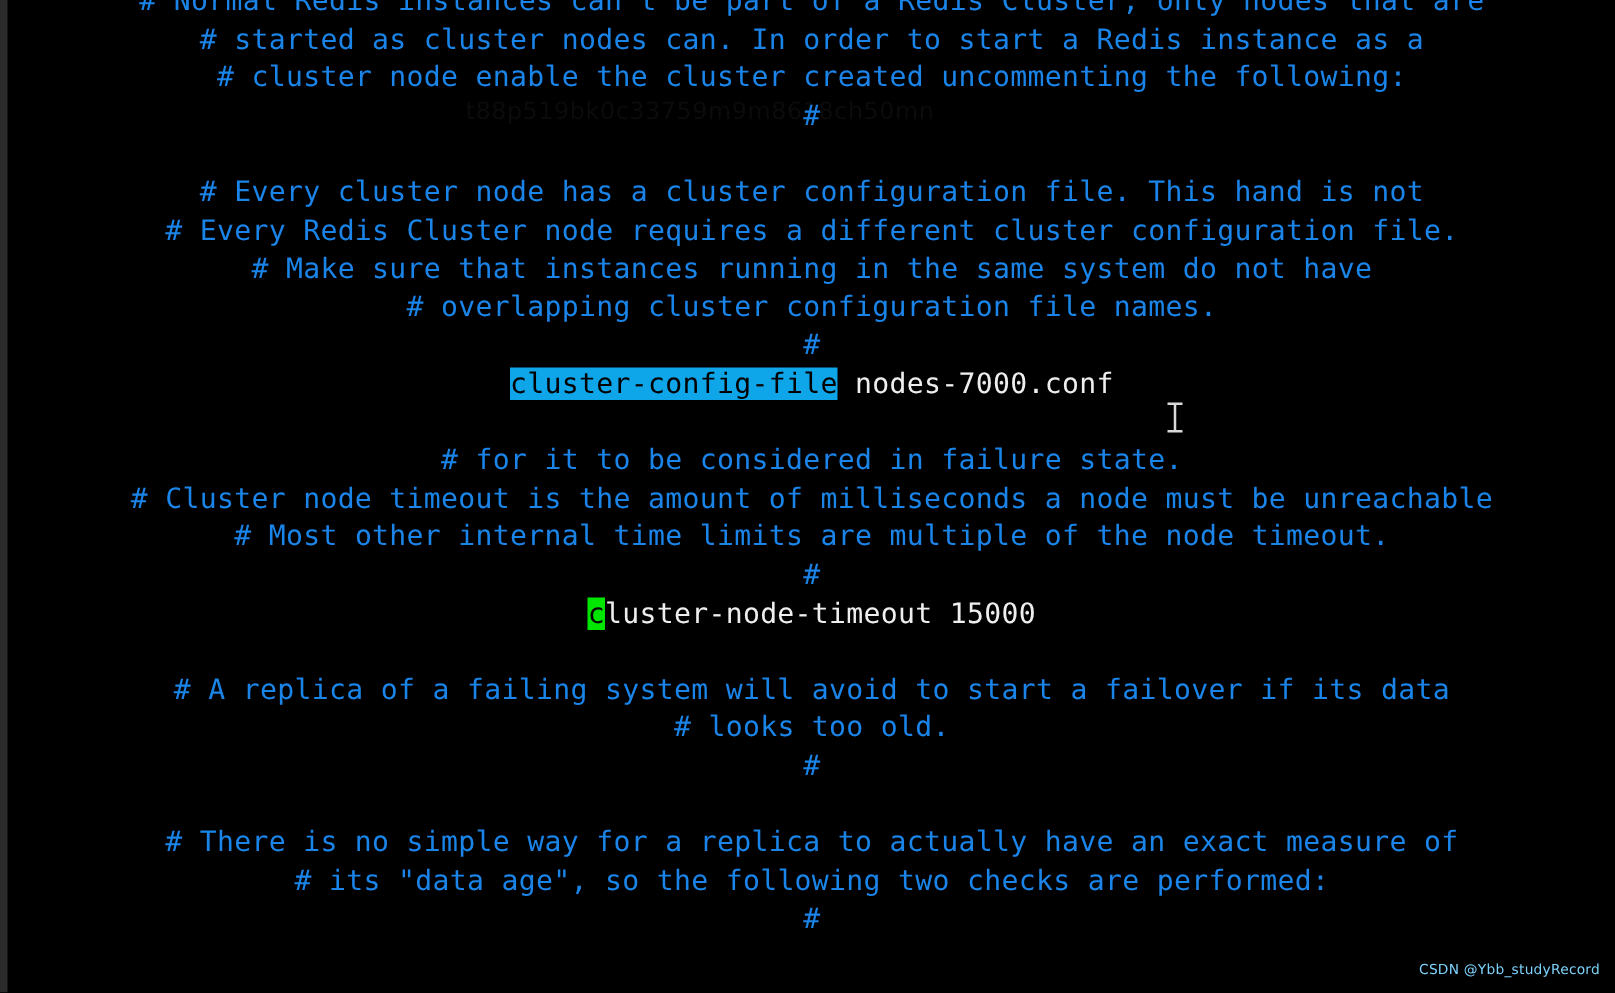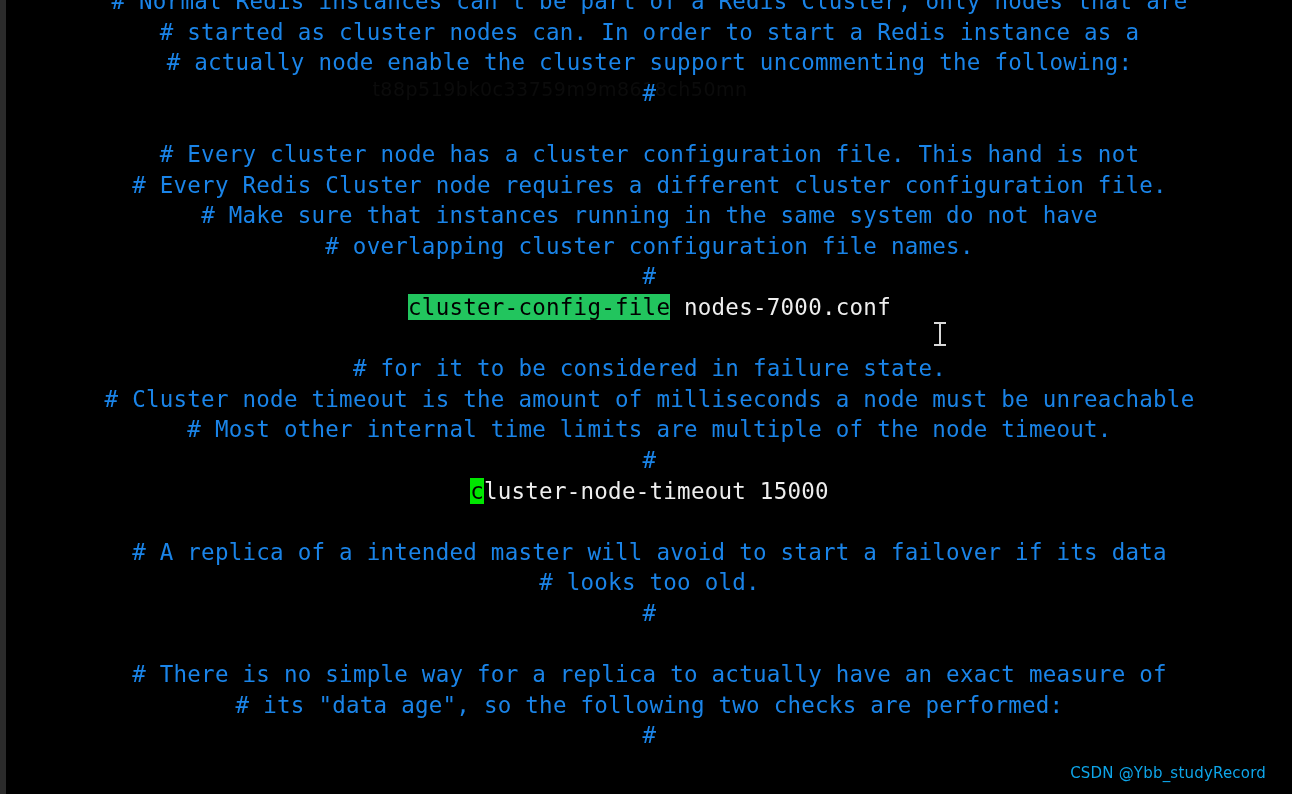--- a/index.html
+++ b/index.html
@@ -71,21 +71,21 @@
     white-space: pre;
     color: #e8e8e8;
   }
 
   .row.comment  { color: #1a84e8; }
   .row.setting  { color: #eeeeee; }
   .row.blank    { color: transparent; }
 
   
   .hl {
-    background: #22c55e;
+    background: #0ea5e9;
     color: #000000;
   }
   .cursor {
     background: #00e600;
     color: #000000;
   }
 
   
   #mouse-pointer {
     position: absolute;
@@ -111,60 +111,60 @@
     width: 12px;
     height: 2px;
     background: #d9d9d9;
   }
   #mouse-pointer .serif-top { top: 1px; }
   #mouse-pointer .serif-bot { top: 23px; }
 
   
   #corner-watermark {
     position: absolute;
-    right: 26px;
+    right: 12px;
     bottom: 12px;
-    color: #0ea5e9;
+    color: #7dd3fc;
     font-family: "DejaVu Sans", "Liberation Sans", sans-serif;
-    font-size: 15px;
+    font-size: 11px;
     letter-spacing: 0.2px;
     white-space: nowrap;
     user-select: none;
     z-index: 9;
   }
 </style>
 </head>
 <body>
 
 <div id="terminal">
 
   <div id="gutter"></div>
 
   <div id="bg-watermark">t88p519bk0c33759m9m8618ch50mn</div>
 
   <div id="buffer">
       <div class="row comment"># Normal Redis instances can't be part of a Redis Cluster; only nodes that are</div>
       <div class="row comment"># started as cluster nodes can. In order to start a Redis instance as a</div>
-      <div class="row comment"># actually node enable the cluster support uncommenting the following:</div>
+      <div class="row comment"># cluster node enable the cluster created uncommenting the following:</div>
       <div class="row comment">#</div>
       <div class="row blank">&nbsp;</div>
       <div class="row comment"># Every cluster node has a cluster configuration file. This hand is not</div>
       <div class="row comment"># Every Redis Cluster node requires a different cluster configuration file.</div>
       <div class="row comment"># Make sure that instances running in the same system do not have</div>
       <div class="row comment"># overlapping cluster configuration file names.</div>
       <div class="row comment">#</div>
       <div class="row setting"><span class="hl">cluster-config-file</span><span> nodes-7000.conf</span></div>
       <div class="row blank">&nbsp;</div>
       <div class="row comment"># for it to be considered in failure state.</div>
       <div class="row comment"># Cluster node timeout is the amount of milliseconds a node must be unreachable</div>
       <div class="row comment"># Most other internal time limits are multiple of the node timeout.</div>
       <div class="row comment">#</div>
       <div class="row setting"><span class="cursor">c</span><span>luster-node-timeout 15000</span></div>
       <div class="row blank">&nbsp;</div>
-      <div class="row comment"># A replica of a intended master will avoid to start a failover if its data</div>
+      <div class="row comment"># A replica of a failing system will avoid to start a failover if its data</div>
       <div class="row comment"># looks too old.</div>
       <div class="row comment">#</div>
       <div class="row blank">&nbsp;</div>
       <div class="row comment"># There is no simple way for a replica to actually have an exact measure of</div>
       <div class="row comment"># its "data age", so the following two checks are performed:</div>
       <div class="row comment">#</div>
     </div>
 
   <div id="mouse-pointer">
     <div class="serif-top"></div>

